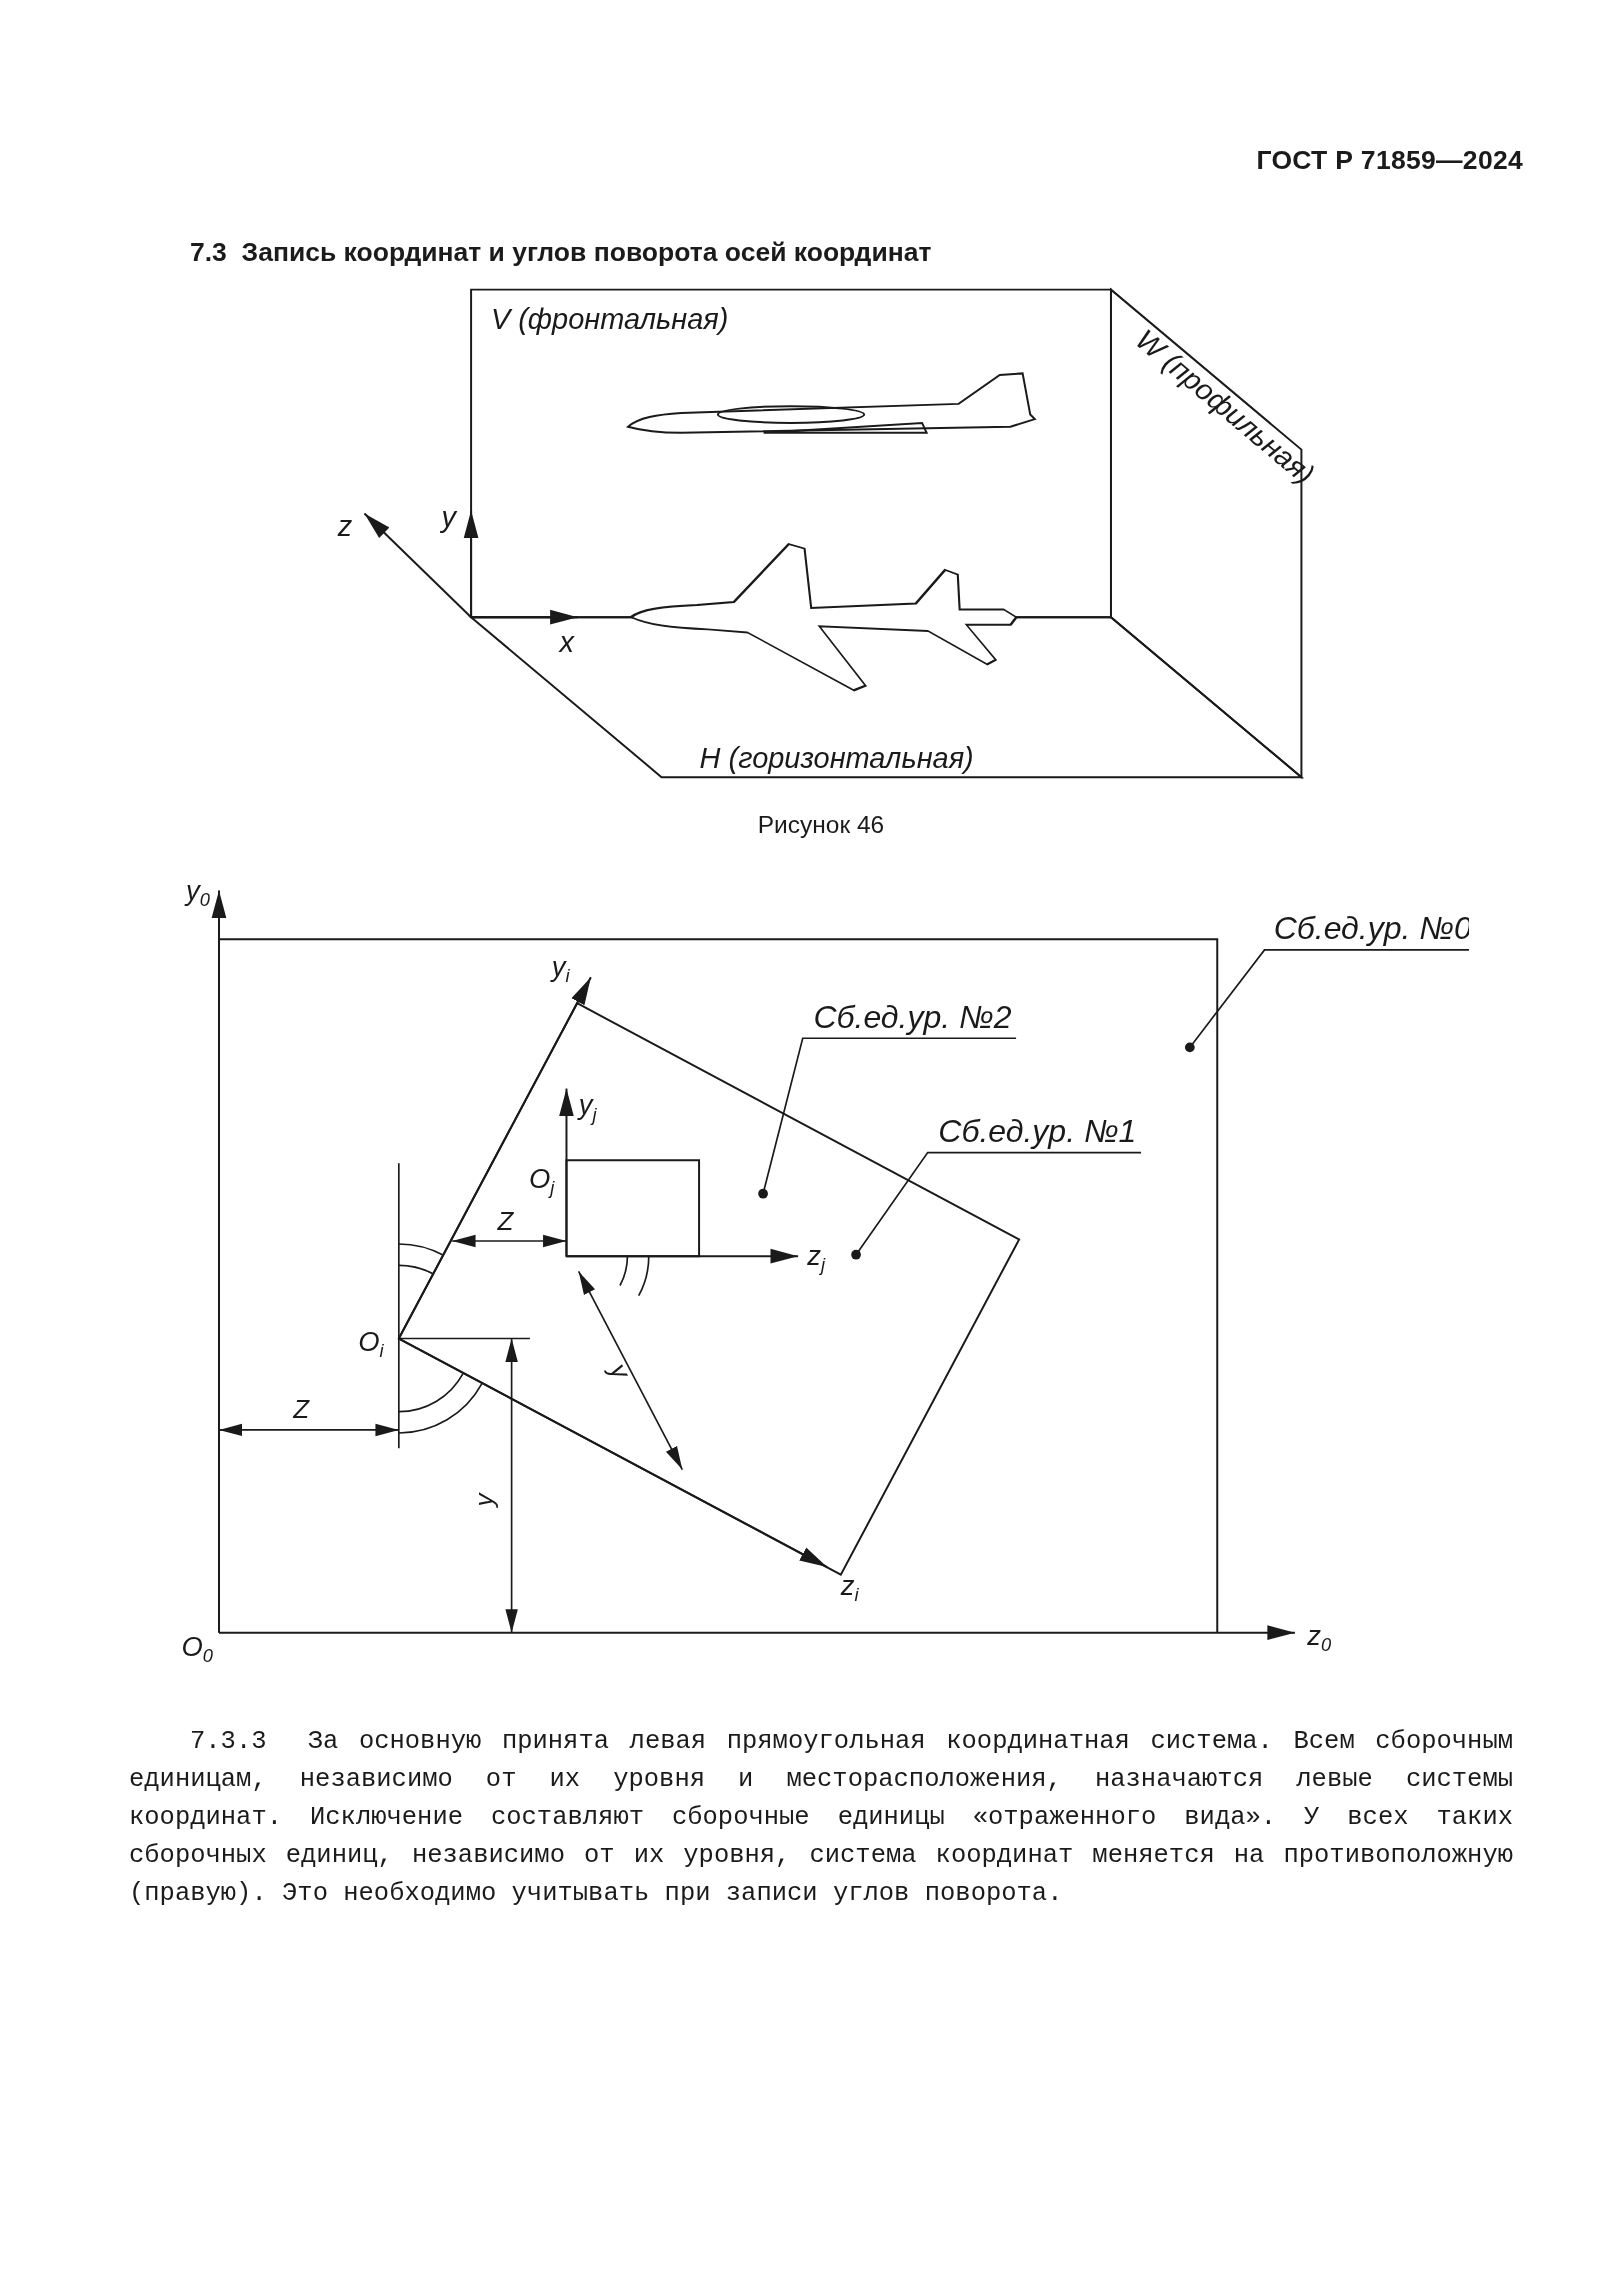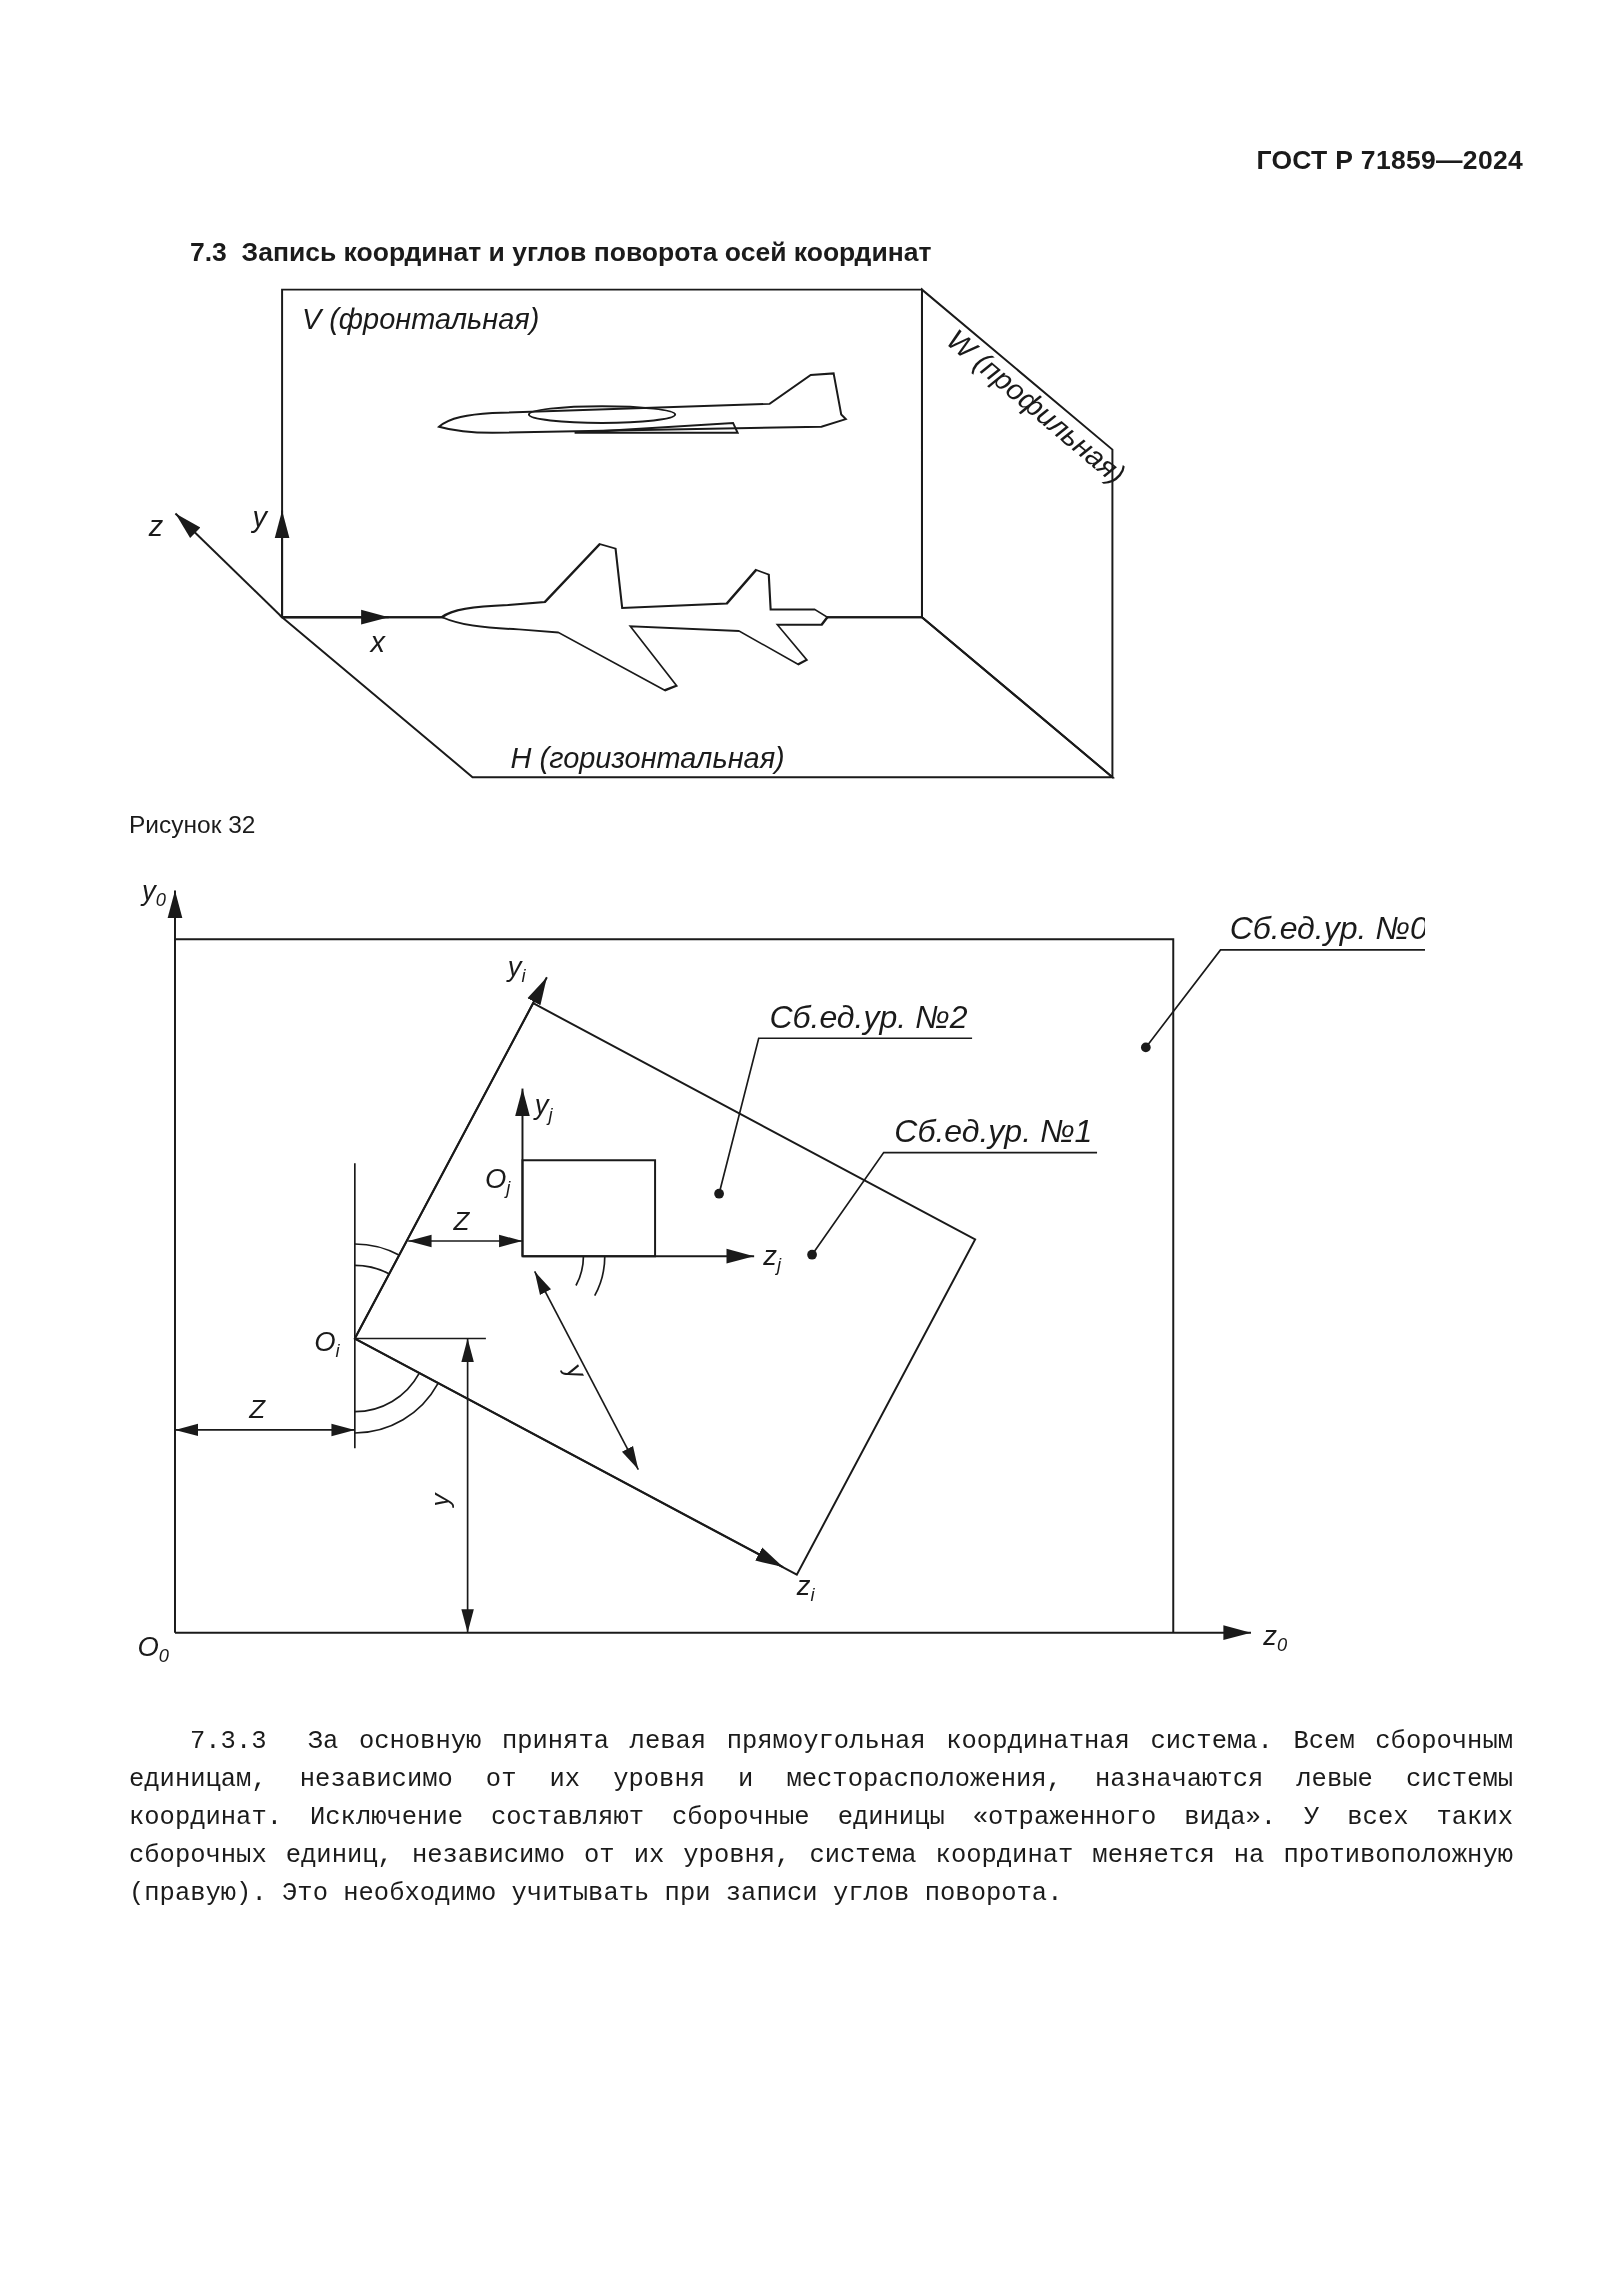--- a/index.html
+++ b/index.html
@@ -20,21 +20,21 @@
     margin:0 0 0 61px;
     font-size:26.5px;font-weight:700;
   }
   .para{
     margin:0;font-size:25.5px;line-height:38px;
     text-align:justify;text-indent:61px;
   }
   .para-1{margin-top:23.5px;}
   .para-2{margin-top:35px;}
   .para-3{margin-top:37px;font-family:Liberation Mono, monospace;}
-  .fig{margin:0;text-align:left;}
+  .fig{margin:0;text-align:center;}
   .fig-46{margin-top:13.7px;}
   .fig-47{margin-top:23.5px;}
   .fig svg{display:inline-block;vertical-align:top;}
   .fig figcaption{margin-top:11.8px;font-size:24.5px;color:#1b1b1b;}
   .page-number{
     position:absolute;top:2164px;right:121px;font-size:25.5px;
   }
   svg text{
     font-family:"Liberation Sans",sans-serif;
     font-style:italic;fill:#1a1a1a;
@@ -88,21 +88,21 @@
 
         <g font-size="19">
           <text x="113" y="31">V (фронтальная)</text>
           <text transform="translate(535,40) rotate(40)">W (профильная)</text>
           <text x="250" y="319">H (горизонтальная)</text>
           <text x="90" y="161" text-anchor="end">y</text>
           <text x="158" y="243">x</text>
           <text x="22" y="167" text-anchor="end">z</text>
         </g>
       </svg>
-      <figcaption>Рисунок 32</figcaption>
+      <figcaption>Рисунок 46</figcaption>
     </figure>
 
 
     <figure class="fig fig-47">
       <svg width="1296" height="823" viewBox="0 0 850 540">
         <defs>
           <marker id="ar47" viewBox="0 0 12 8" refX="12" refY="4" markerWidth="14" markerHeight="9.3" orient="auto-start-reverse">
             <path d="M0,0.8 L12,4 L0,7.2 Z" fill="#1a1a1a"></path>
           </marker>
         </defs>

